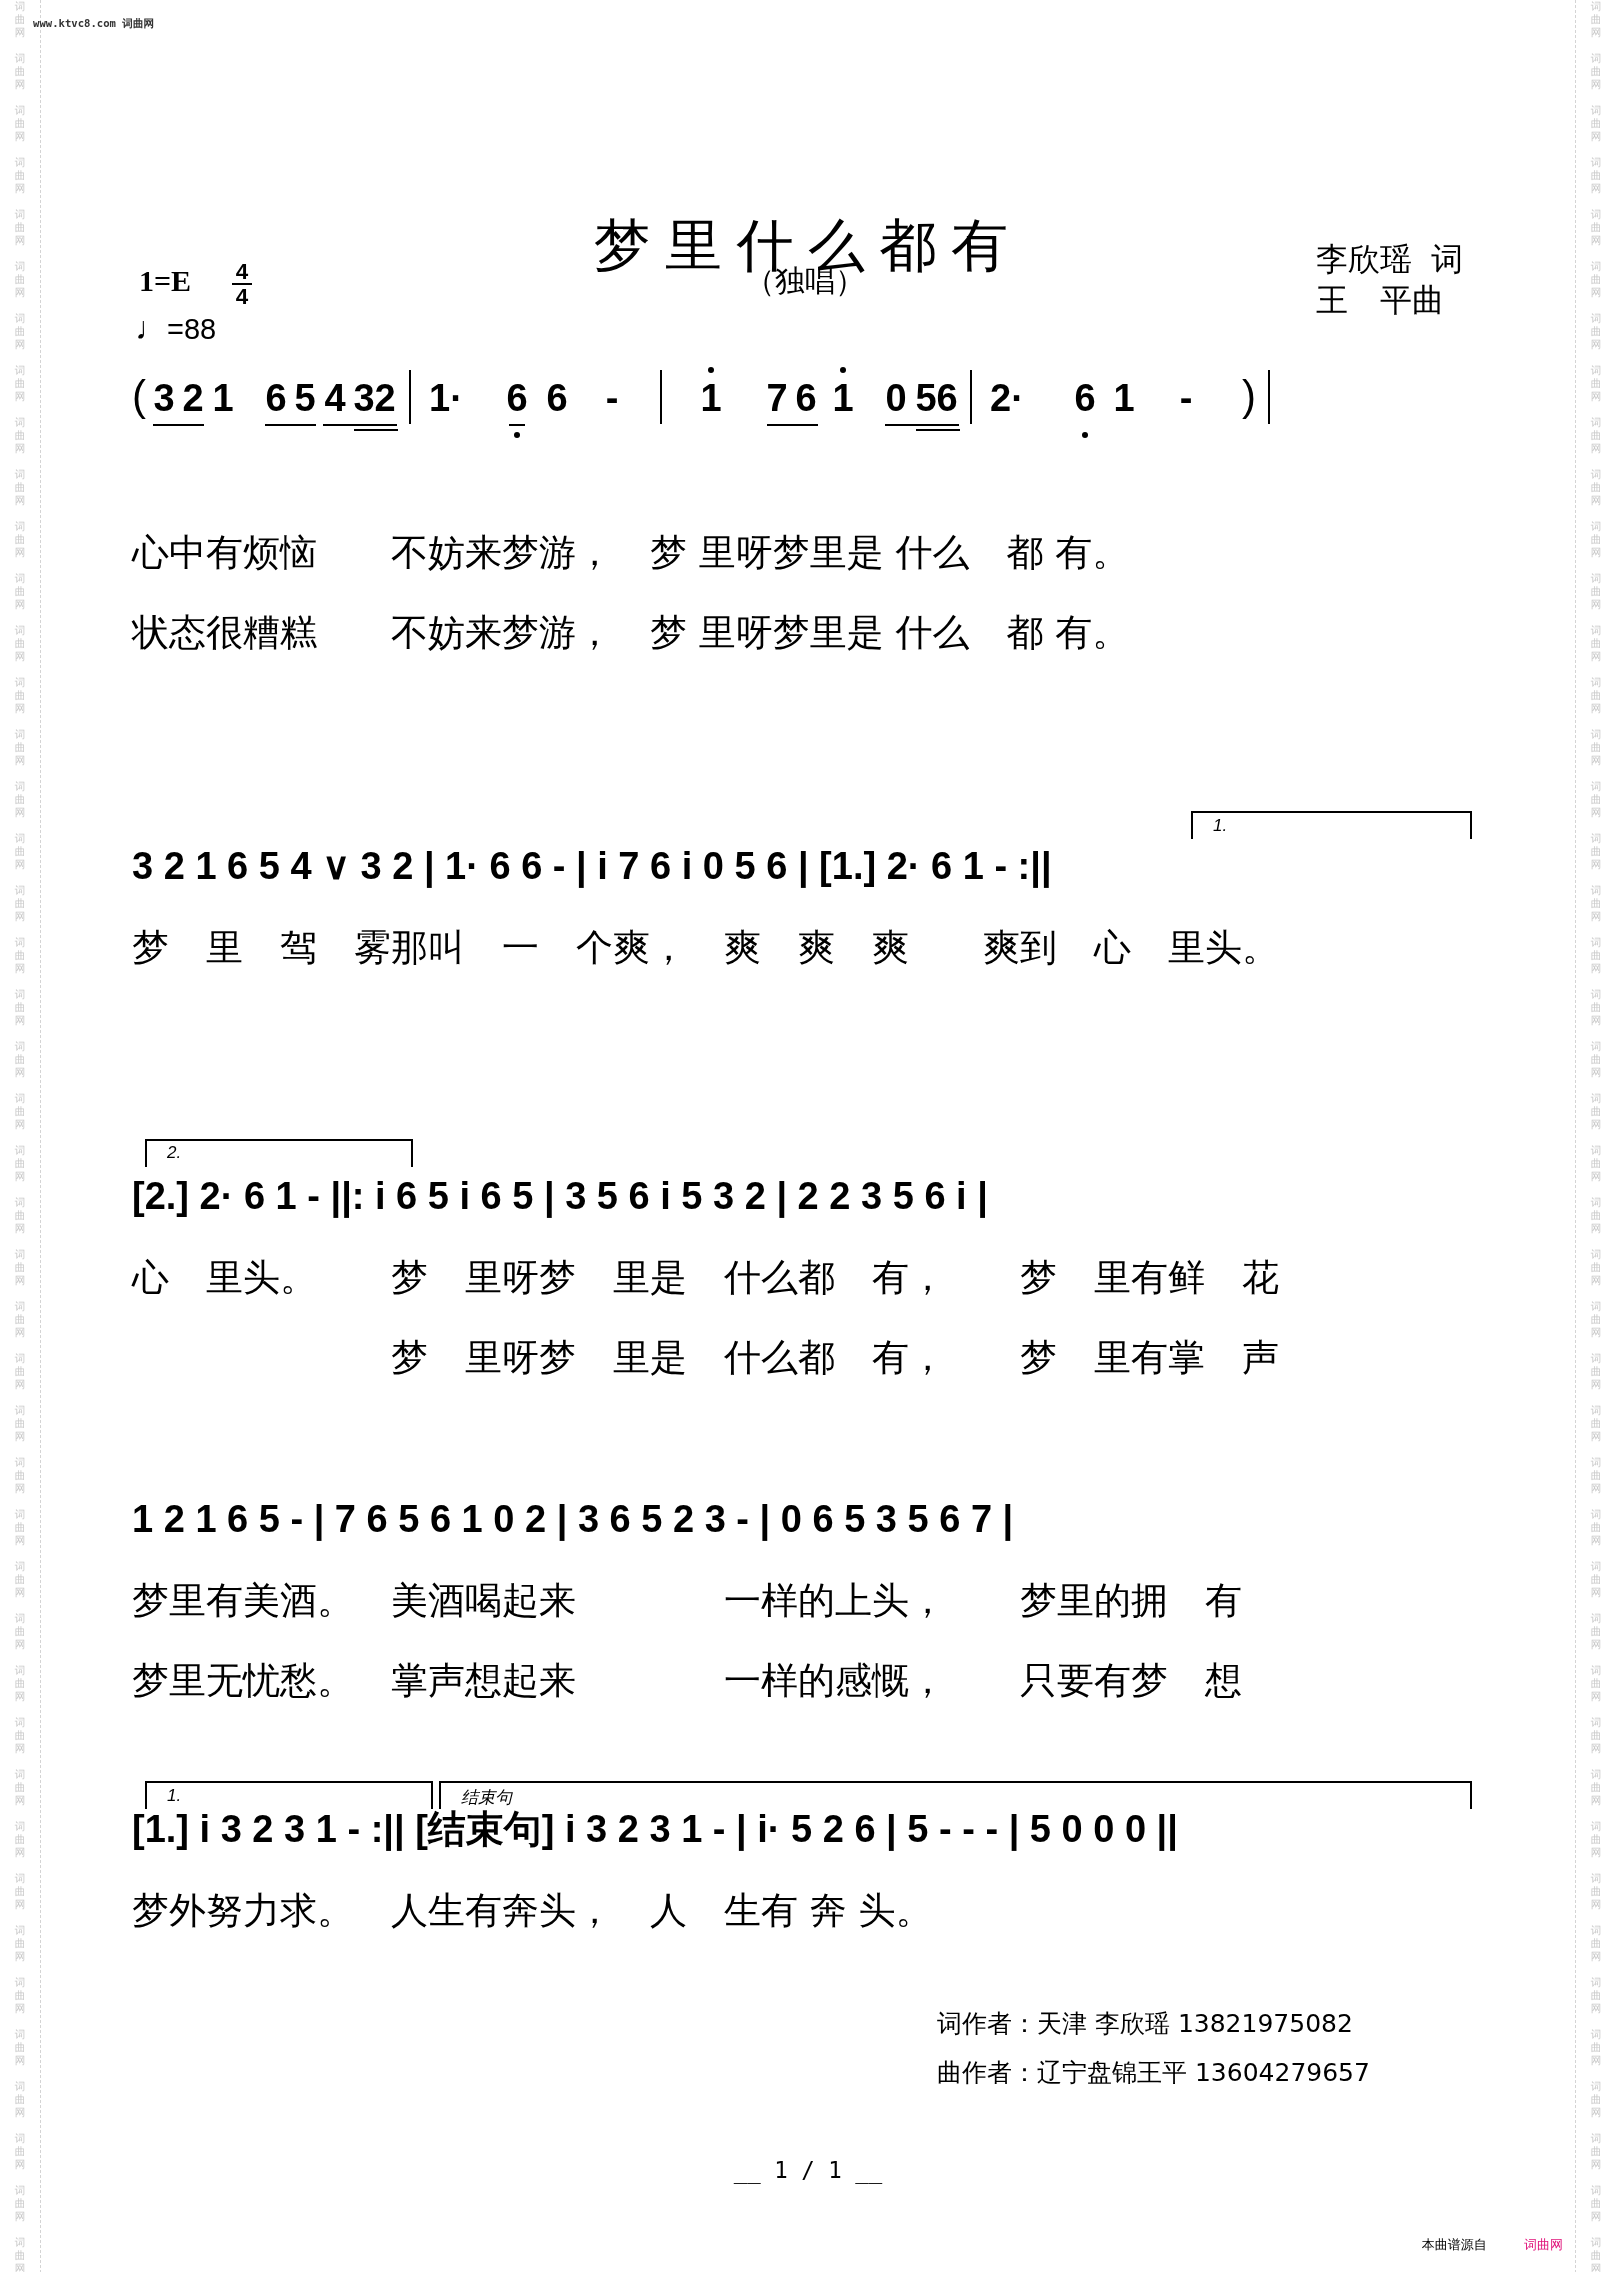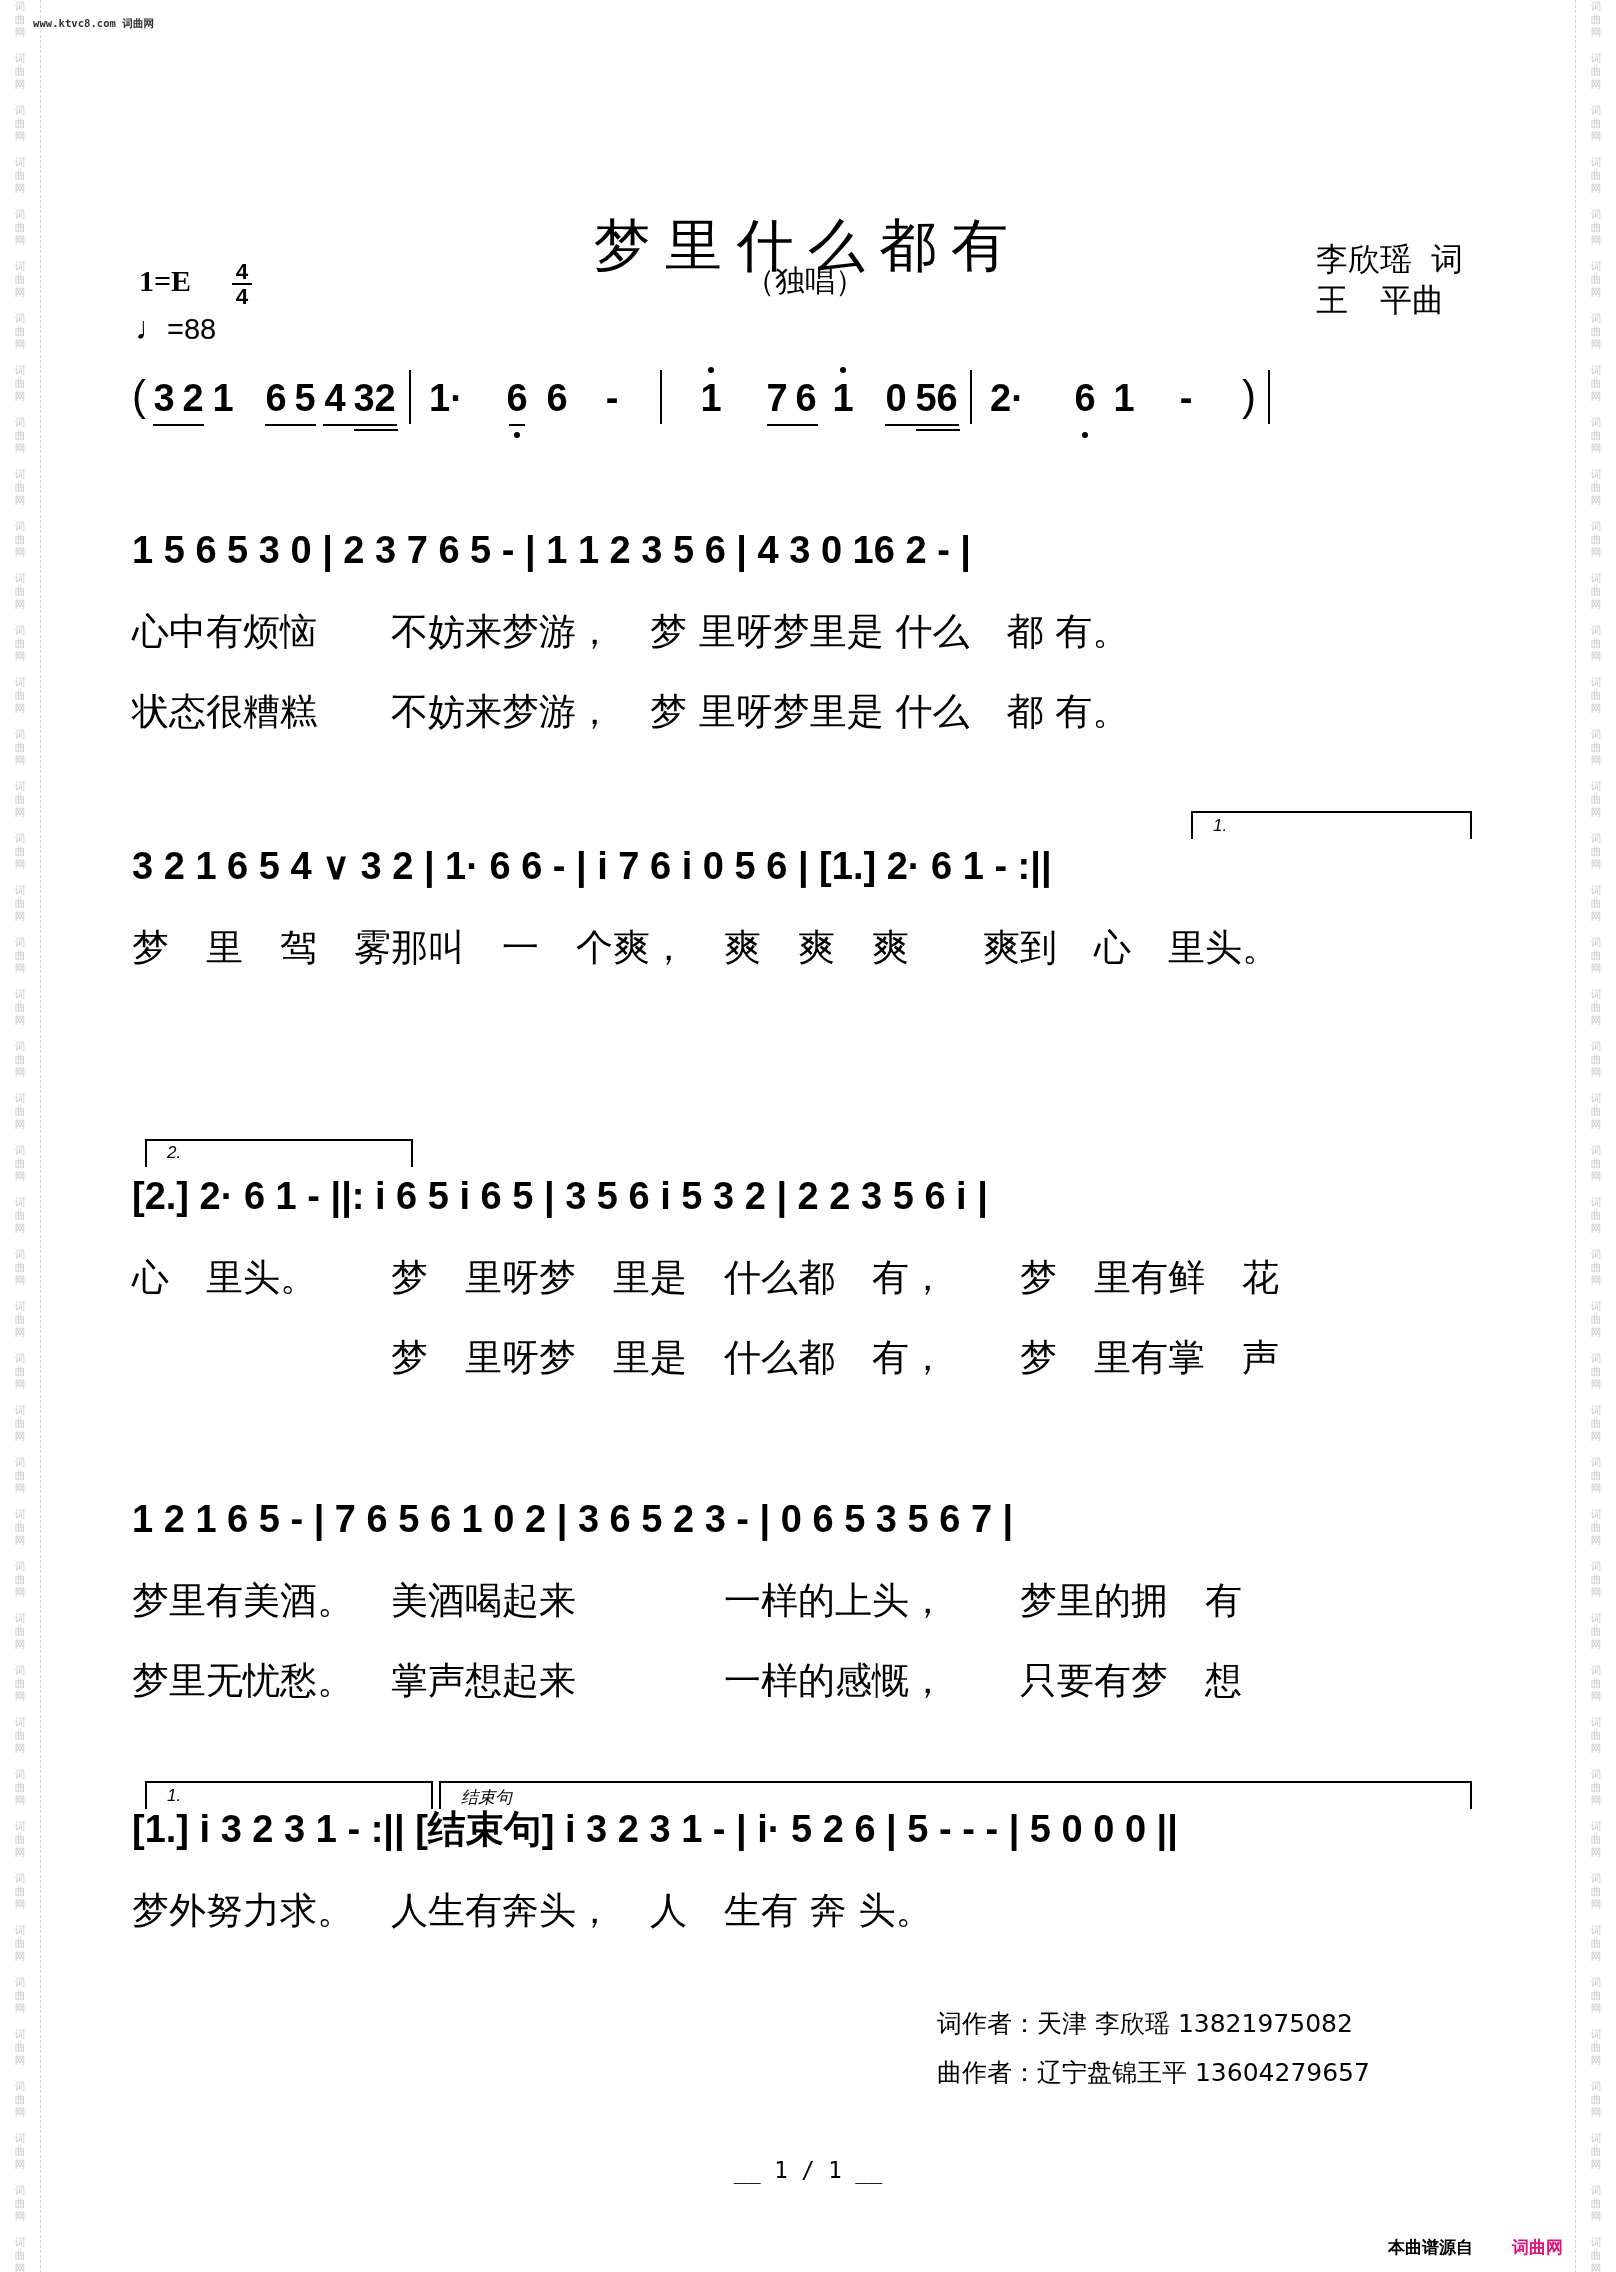--- a/index.html
+++ b/index.html
@@ -47,21 +47,21 @@
   .volta .lbl { position: absolute; left: 20px; top: 2.6px; font-size: 17px; font-style: italic; font-weight: normal; }
 
   .lyric-row { position: relative; height: 80px; font-size: 37px; white-space: pre;
                font-family: "DejaVu Sans", sans-serif; }
   .lyric-row span { position: absolute; top: 13px; }
 
   .author-info { position: absolute; left: 937px; top: 1999px; font-size: 25px; line-height: 49px; }
   .author-info .line { display: block; }
   .page-num { position: absolute; left: 0; width: 1616px; top: 2157px; text-align: center;
               font-size: 22.4px; font-family: "DejaVu Sans Mono", monospace; }
-  .source { position: absolute; right: 53px; top: 2236px; font-size: 17px; font-weight: bold; margin-left: 12px; }
+  .source { position: absolute; right: 53px; top: 2236px; font-size: 13px; font-weight: normal; margin-left: 12px; }
   .source .brand { margin-left: 33px; }
 </style>
 </head>
 <body>
 
 <div class="side-strip left">
     <span class="wm">词<br>曲<br>网</span>
     <span class="wm">词<br>曲<br>网</span>
     <span class="wm">词<br>曲<br>网</span>
     <span class="wm">词<br>曲<br>网</span>
@@ -211,23 +211,20 @@
     <span class="n" style="left:858px">2·</span>
     <span class="n" style="left:941px">6<i class="lo"></i></span>
     <span class="n" style="left:980px">1</span>
     <span class="n" style="left:1042px">-</span>
     <span class="paren" style="left:1110px">)</span>
     <span class="barline" style="left:1136px"></span>
   </div>
 </div>
 
 <div class="system" style="top:515px">
-  <div class="notes-row">
-    <span class="n" style="left:0;width:auto;text-align:left;white-space:pre">1 5 6 5 3 0 | 2 3 7 6 5 - | 1 1 2 3 5 6 | 4 3 0 16 2 - |</span>
-  </div>
   <div class="lyric-row"><span>心中有烦恼　　不妨来梦游，　梦 里呀梦里是 什么　都 有。</span></div>
   <div class="lyric-row"><span>状态很糟糕　　不妨来梦游，　梦 里呀梦里是 什么　都 有。</span></div>
 </div>
 
 <div class="system" style="top:831px">
   <div class="notes-row">
     <span class="volta closed" style="left:1059px;width:277px;top:-20px">
         <span class="lbl">1.</span>
       </span>
     <span class="n" style="left:0;width:auto;text-align:center;white-space:pre">3 2 1 6 5 4 ∨ 3 2 | 1· 6 6 - | i 7 6 i 0 5 6 | [1.] 2· 6 1 - :||</span>

